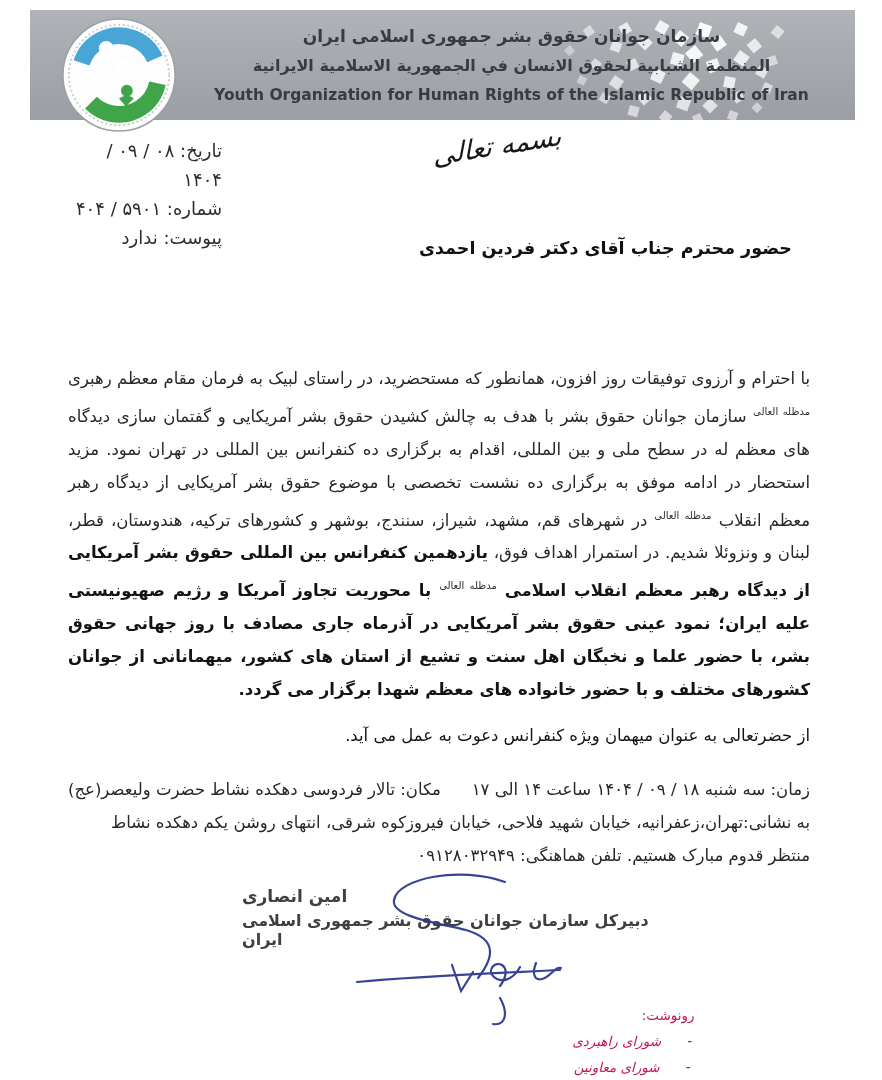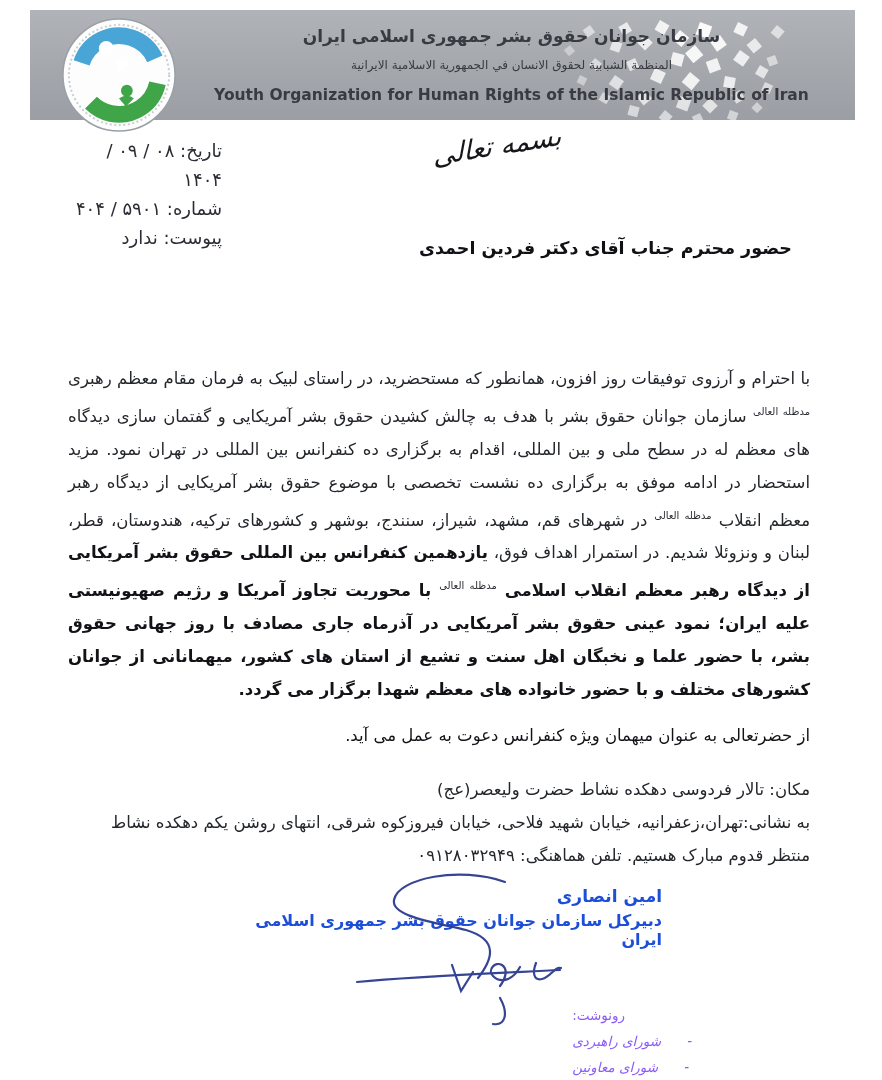--- a/index.html
+++ b/index.html
@@ -11,21 +11,21 @@
   
   .banner{
     position:absolute;left:30px;top:10px;width:825px;height:110px;
     background:linear-gradient(180deg,#b0b3b8 0%,#a4a7ac 55%,#9b9ea4 100%);
   }
   .banner-text{
     position:absolute;left:168px;right:30px;top:12px;text-align:center;color:#383b42;
     direction:rtl;
   }
   .banner-line-fa{font-size:17px;font-weight:600;line-height:29px;}
-  .banner-line-ar{font-size:12px;font-weight:400;line-height:29px;}
+  .banner-line-ar{font-size:16px;font-weight:700;line-height:29px;}
   .banner-line-en{font-size:15.5px;font-weight:700;line-height:30px;direction:ltr;}
   .logo-wrap{position:absolute;left:30px;top:6px;width:118px;height:118px;}
   .squares{position:absolute;right:60px;top:0;}
   
   .meta{
     position:absolute;left:72px;top:136px;width:150px;direction:rtl;text-align:right;
     font-size:18px;line-height:29px;color:#2a2d33;font-weight:400;
   }
   
   .basmala{
@@ -46,30 +46,30 @@
   .salutation{margin:0 0 16px 0;}
   .para{margin:0;text-align:justify;}
   .b{font-weight:700;color:#121317;}
   .sup{font-size:10px;vertical-align:super;font-weight:400;color:#2a2d33;}
   .invite{margin:13px 0 0 0;font-weight:400;color:#121317;}
   .details{margin-top:21px;}
   .detail-row{display:flex;justify-content:space-between;gap:30px;}
   .detail-line{line-height:33px;}
   
   .sig-block{
-    position:absolute;left:242px;top:886px;width:420px;text-align:right;direction:rtl;
-    color:#1d4ed8;
+    position:absolute;left:242px;top:886px;width:420px;text-align:left;direction:rtl;
+    color:#404040;
   }
   .sig-name{font-size:17px;font-weight:700;}
   .sig-title{font-size:16px;font-weight:700;margin-top:5px;}
   .sig-ink{position:absolute;left:340px;top:860px;pointer-events:none;}
   
   .footer{
-    position:absolute;right:118px;top:1002px;direction:rtl;text-align:left;
-    font-size:13.5px;line-height:26px;color:#8b5cf6;
+    position:absolute;right:118px;top:1002px;direction:rtl;text-align:center;
+    font-size:13.5px;line-height:26px;color:#be185d;
   }
   .cc-item{padding-right:72px;font-style:italic;}
   .cc-dash{display:inline-block;margin-left:26px;}
 </style>
 </head>
 <body>
 
 <div class="page">
 
   <div class="banner">
@@ -142,20 +142,21 @@
 
   <div class="basmala">بسمه تعالی</div>
 
   <div class="recipient">حضور محترم جناب آقای دکتر فردین احمدی</div>
 
   <div class="body-block">
     <p class="para"><span>با احترام و آرزوی توفیقات روز افزون، همانطور که مستحضرید، در راستای لبیک به فرمان مقام معظم رهبری </span><span class="sup">مدظله العالی</span><span> سازمان جوانان حقوق بشر با هدف به چالش کشیدن حقوق بشر آمریکایی و گفتمان سازی دیدگاه های معظم له در سطح ملی و بین المللی، اقدام به برگزاری ده کنفرانس بین المللی در تهران نمود. مزید استحضار در ادامه موفق به برگزاری ده نشست تخصصی با موضوع حقوق بشر آمریکایی از دیدگاه رهبر معظم انقلاب </span><span class="sup">مدظله العالی</span><span> در شهرهای قم، مشهد، شیراز، سنندج، بوشهر و کشورهای ترکیه، هندوستان، قطر، لبنان و ونزوئلا شدیم. در استمرار اهداف فوق، </span><span class="b">یازدهمین کنفرانس بین المللی حقوق بشر آمریکایی از دیدگاه رهبر معظم انقلاب اسلامی </span><span class="sup">مدظله العالی</span><span class="b"> با محوریت تجاوز آمریکا و رژیم صهیونیستی علیه ایران؛ نمود عینی حقوق بشر آمریکایی در آذرماه جاری مصادف با روز جهانی حقوق بشر، با حضور علما و نخبگان اهل سنت و تشیع از استان های کشور، میهمانانی از جوانان کشورهای مختلف و با حضور خانواده های معظم شهدا برگزار می گردد.</span></p>
     <p class="invite">از حضرتعالی به عنوان میهمان ویژه کنفرانس دعوت به عمل می آید.</p>
     <div class="details">
       <div class="detail-row detail-line">
+        <span>زمان: سه شنبه ۱۸ / ۰۹ / ۱۴۰۴ ساعت ۱۴ الی ۱۷</span>
         <span>مکان: تالار فردوسی دهکده نشاط حضرت ولیعصر(عج)</span>
       </div>
       <div class="detail-line">به نشانی:تهران،زعفرانیه، خیابان شهید فلاحی، خیابان فیروزکوه شرقی، انتهای روشن یکم دهکده نشاط</div>
       <div class="detail-line">منتظر قدوم مبارک هستیم. تلفن هماهنگی: ۰۹۱۲۸۰۳۲۹۴۹</div>
     </div>
   </div>
 
   <div class="sig-block">
     <div class="sig-name">امین انصاری</div>
     <div class="sig-title">دبیرکل سازمان جوانان حقوق بشر جمهوری اسلامی ایران</div>

